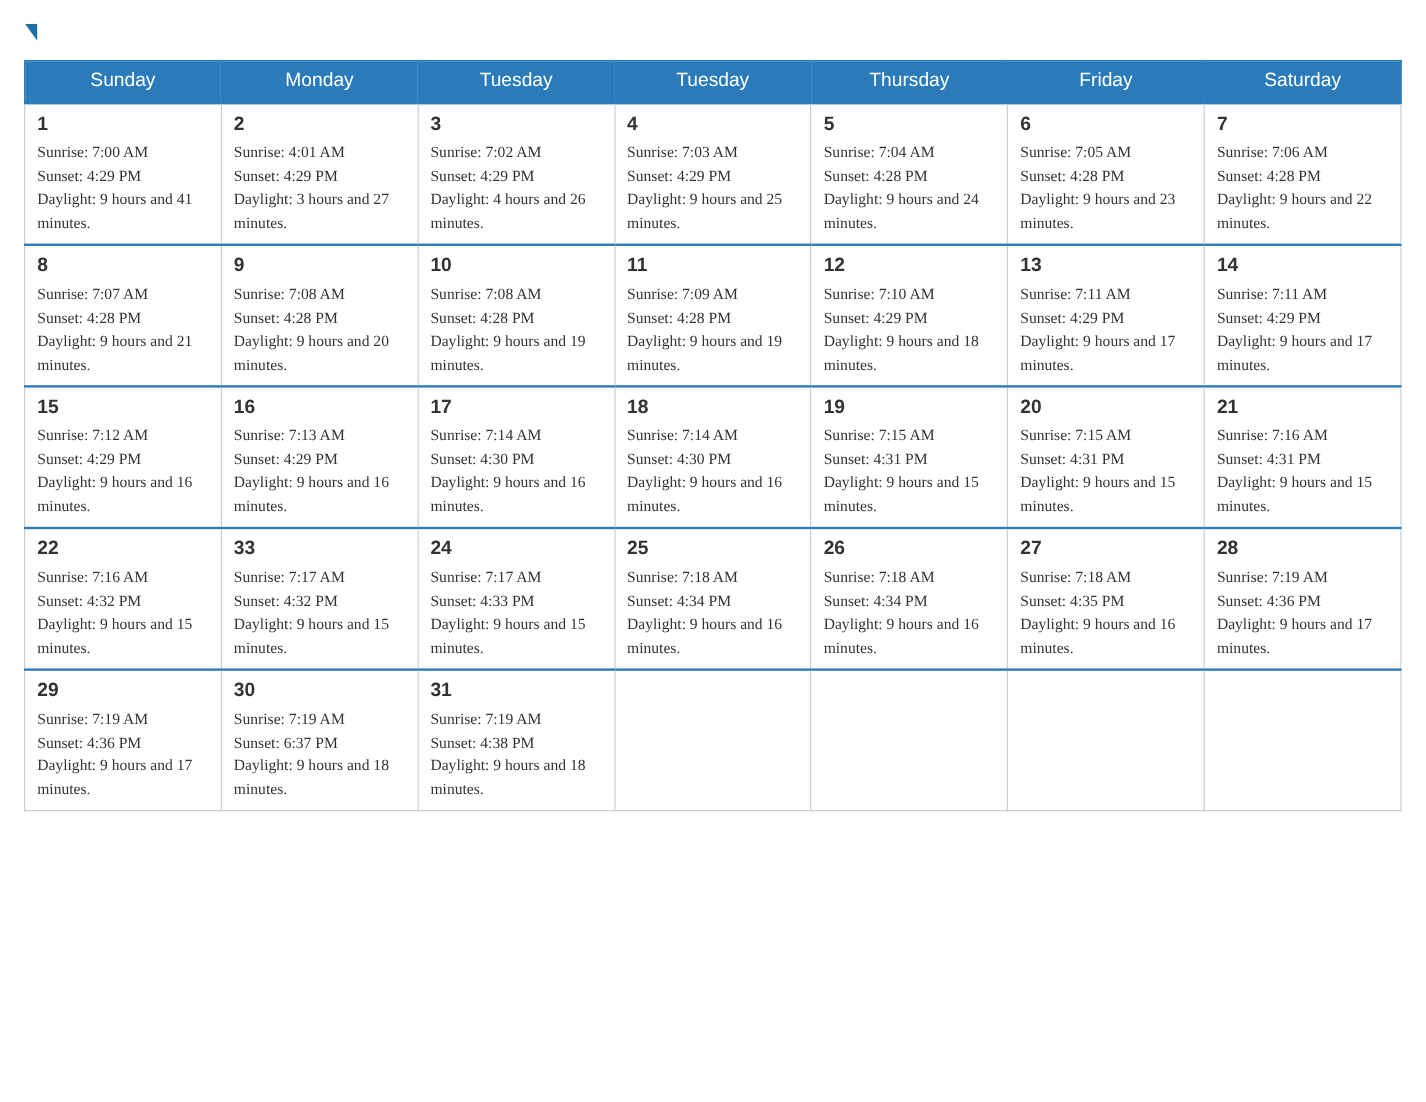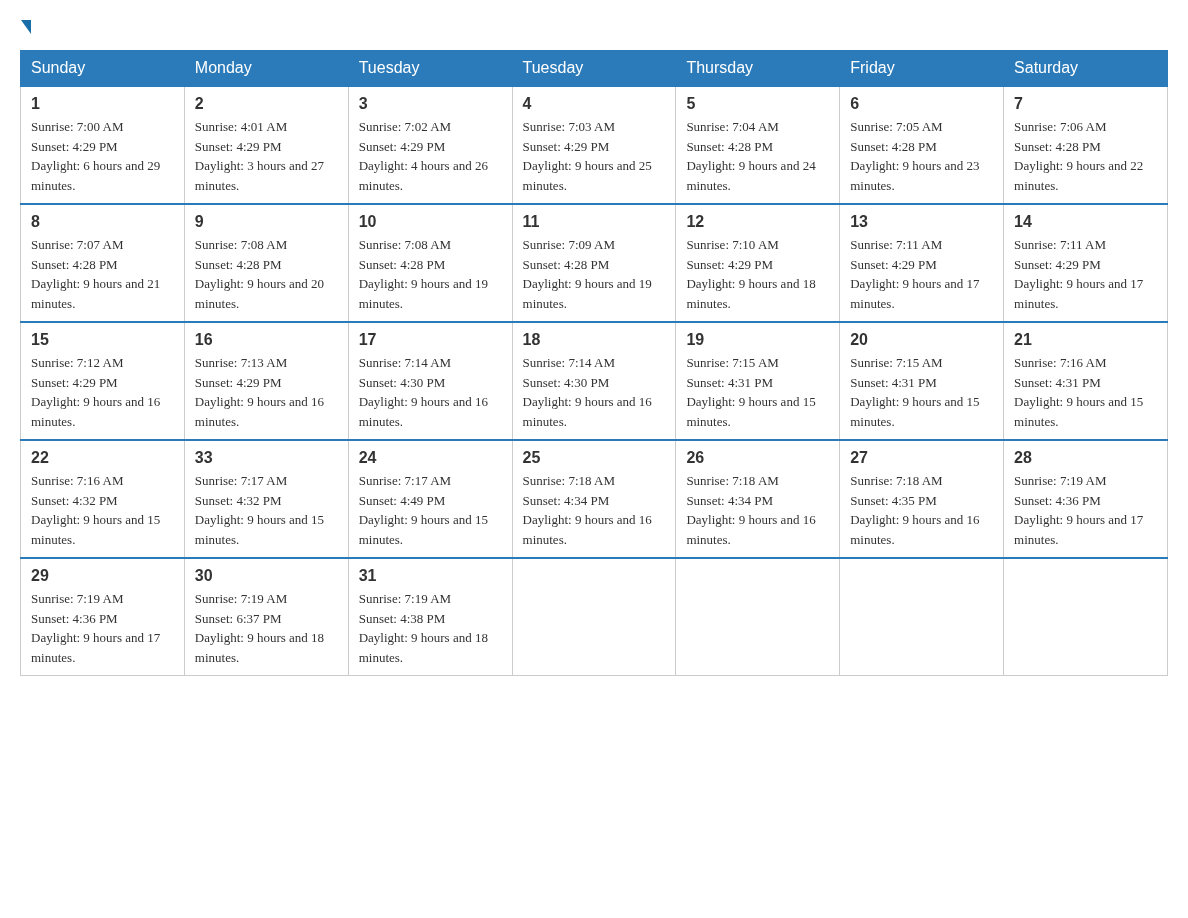--- a/index.html
+++ b/index.html
@@ -61,21 +61,21 @@
     .calendar {
       width: 100%;
       border-collapse: collapse;
     }
     .calendar th {
       background-color: #2b7bba;
       color: #fff;
       font-size: 16px;
       font-weight: normal;
       padding: 8px 10px;
-      text-align: left;
+      text-align: center;
       border: 1px solid #2b7bba;
       margin-left: 20px;
     }
     .calendar td {
       vertical-align: top;
       padding: 8px 10px;
       border: 1px solid #ccc;
       border-top: 2px solid #2b7bba;
       font-size: 13px;
       color: #333;
@@ -129,21 +129,21 @@
         <th>Saturday</th>
       </tr>
   </thead>
   <tbody id="calendar-body">
   <tr>
         <td>
           <span class="day-number">1</span>
           <div class="day-info">
             <span>Sunrise: 7:00 AM</span><br>
             <span>Sunset: 4:29 PM</span><br>
-            <span>Daylight: 6 hours and 29 minutes.</span>
+            <span>Daylight: 9 hours and 41 minutes.</span>
           </div>
         </td>
         <td>
           <span class="day-number">2</span>
           <div class="day-info">
             <span>Sunrise: 4:01 AM</span><br>
             <span>Sunset: 4:29 PM</span><br>
             <span>Daylight: 3 hours and 27 minutes.</span>
           </div>
         </td>
@@ -318,21 +318,21 @@
           <div class="day-info">
             <span>Sunrise: 7:17 AM</span><br>
             <span>Sunset: 4:32 PM</span><br>
             <span>Daylight: 9 hours and 15 minutes.</span>
           </div>
         </td>
         <td>
           <span class="day-number">24</span>
           <div class="day-info">
             <span>Sunrise: 7:17 AM</span><br>
-            <span>Sunset: 4:49 PM</span><br>
+            <span>Sunset: 4:33 PM</span><br>
             <span>Daylight: 9 hours and 15 minutes.</span>
           </div>
         </td>
         <td>
           <span class="day-number">25</span>
           <div class="day-info">
             <span>Sunrise: 7:18 AM</span><br>
             <span>Sunset: 4:34 PM</span><br>
             <span>Daylight: 9 hours and 16 minutes.</span>
           </div>

